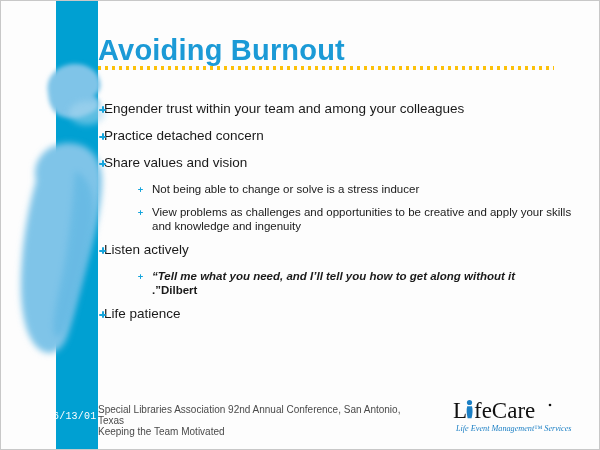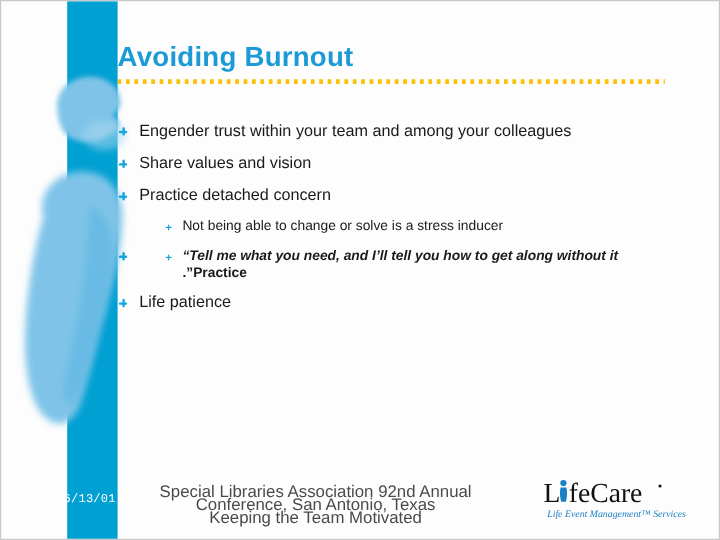--- a/index.html
+++ b/index.html
@@ -53,21 +53,21 @@
     white-space: nowrap;
     font-family: Liberation Mono, monospace;
   }
 
   
   .slide-title {
     position: absolute;
     left: 97px;
     top: 33px;
     color: #1b9ad6;
-    font-size: 23px;
+    font-size: 29px;
     font-weight: bold;
     letter-spacing: 0.2px;
     white-space: nowrap;
   }
 
   .dot-rule {
     position: absolute;
     left: 97px;
     top: 65px;
     width: 456px;
@@ -81,21 +81,21 @@
   
   .body-area {
     position: absolute;
     left: 97px;
     top: 100px;
     width: 480px;
   }
 
   .lvl1 {
     position: relative;
-    padding-left: 18px;
+    padding-left: 6px;
     margin-bottom: 11px;
     color: #1a1a1a;
     font-size: 13.5px;
     line-height: 16px;
   }
   .lvl2 {
     position: relative;
     padding-left: 18px;
     margin: 0 0 9px 36px;
     color: #1a1a1a;
@@ -154,23 +154,23 @@
     width: 1.6px; height: 5px;
     border-radius: 1px;
   }
 
   
   .footer-text {
     position: absolute;
     left: 97px;
     top: 403px;
     width: 330px;
-    text-align: center;
+    text-align: left;
     color: #4a4a4a;
-    font-size: 14px;
+    font-size: 10px;
     line-height: 11px;
   }
 
   .logo {
     position: absolute;
     left: 452px;
     top: 395px;
     width: 122px;
     height: 42px;
   }
@@ -226,42 +226,47 @@
 
   <div class="body-area">
 
     <div class="lvl1">
       <span class="bullet"></span>
       <span>Engender trust within your team and among your colleagues</span>
     </div>
 
     <div class="lvl1">
       <span class="bullet"></span>
+      <span>Practice detached concern</span>
+    </div>
+
+    <div class="lvl1">
+      <span class="bullet"></span>
       <span>Share values and vision</span>
-    </div>
-
-    <div class="lvl1">
-      <span class="bullet"></span>
-      <span>Practice detached concern</span>
     </div>
     <div class="sub-group">
       <div class="lvl2">
         <span class="bullet-sm"></span>
         <span>Not being able to change or solve is a stress inducer</span>
       </div>
-    </div>
-
-    <div class="lvl1">
-      <span class="bullet"></span>
+      <div class="lvl2">
+        <span class="bullet-sm"></span>
+        <span>View problems as challenges and opportunities to be creative and apply your skills and knowledge and ingenuity</span>
+      </div>
+    </div>
+
+    <div class="lvl1">
+      <span class="bullet"></span>
+      <span>Listen actively</span>
     </div>
     <div class="sub-group">
       <div class="lvl2 quote">
         <span class="bullet-sm"></span>
         <span>“Tell me what you need, and I’ll tell you how to get along without it</span><br>
-        <span class="attrib">.”Practice</span>
+        <span class="attrib">.”Dilbert</span>
       </div>
     </div>
 
     <div class="lvl1">
       <span class="bullet"></span>
       <span>Life patience</span>
     </div>
 
   </div>
 

